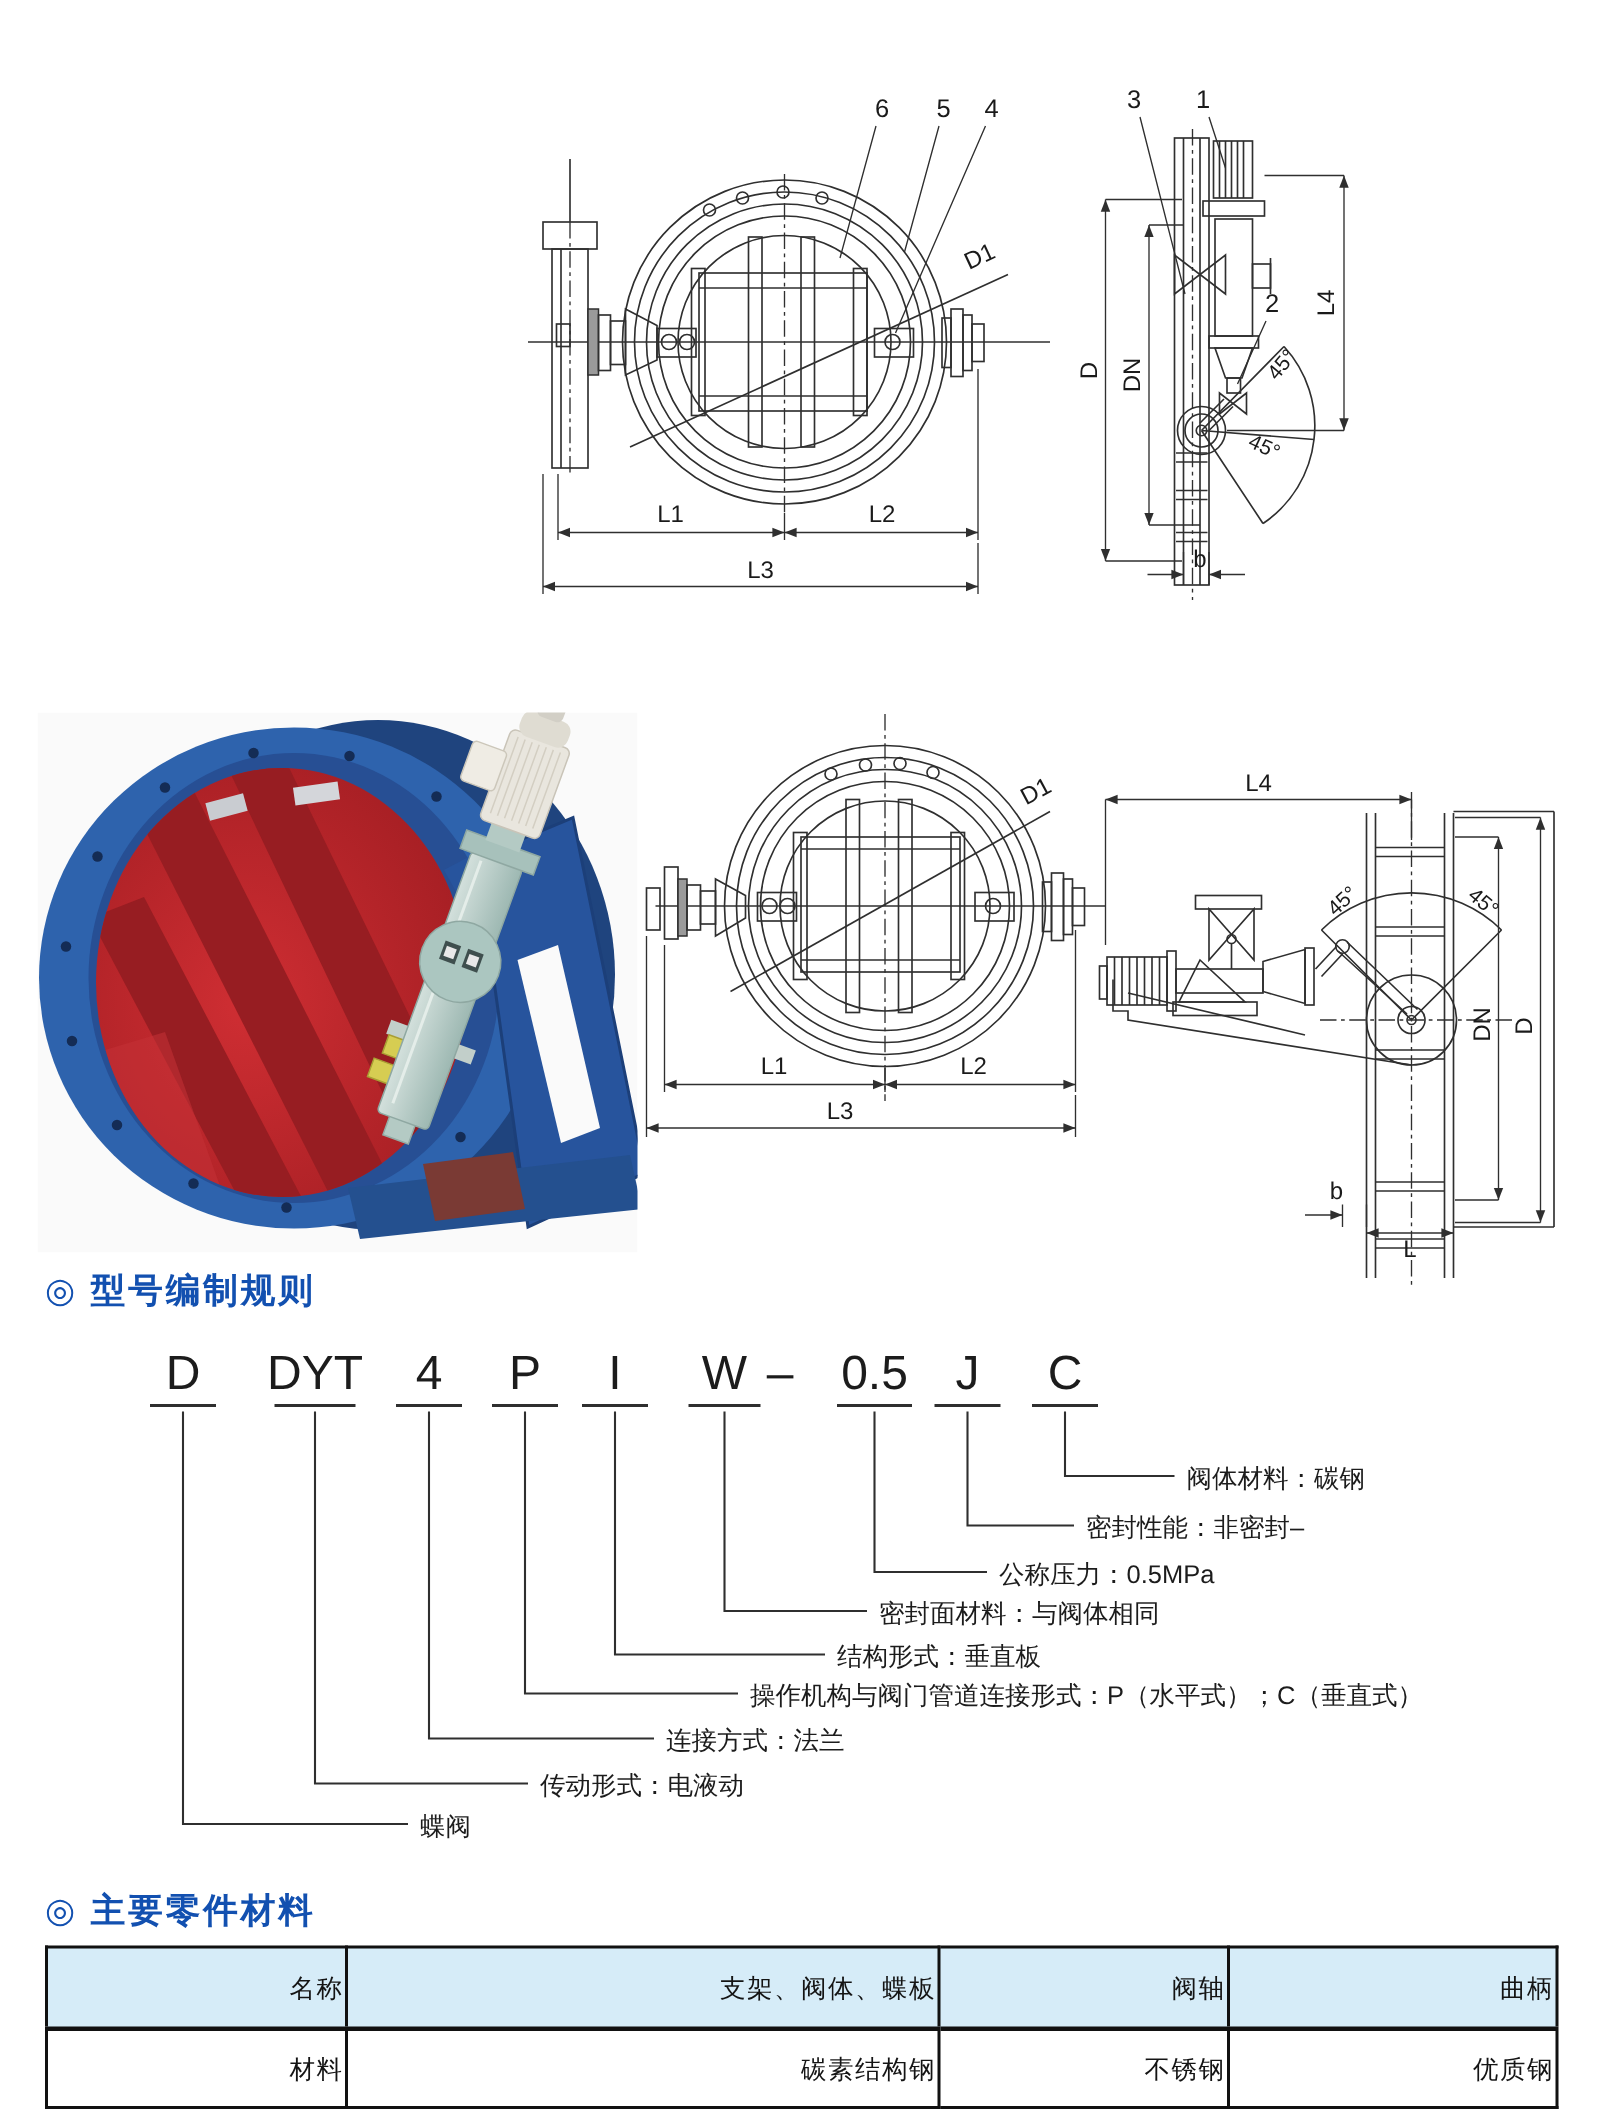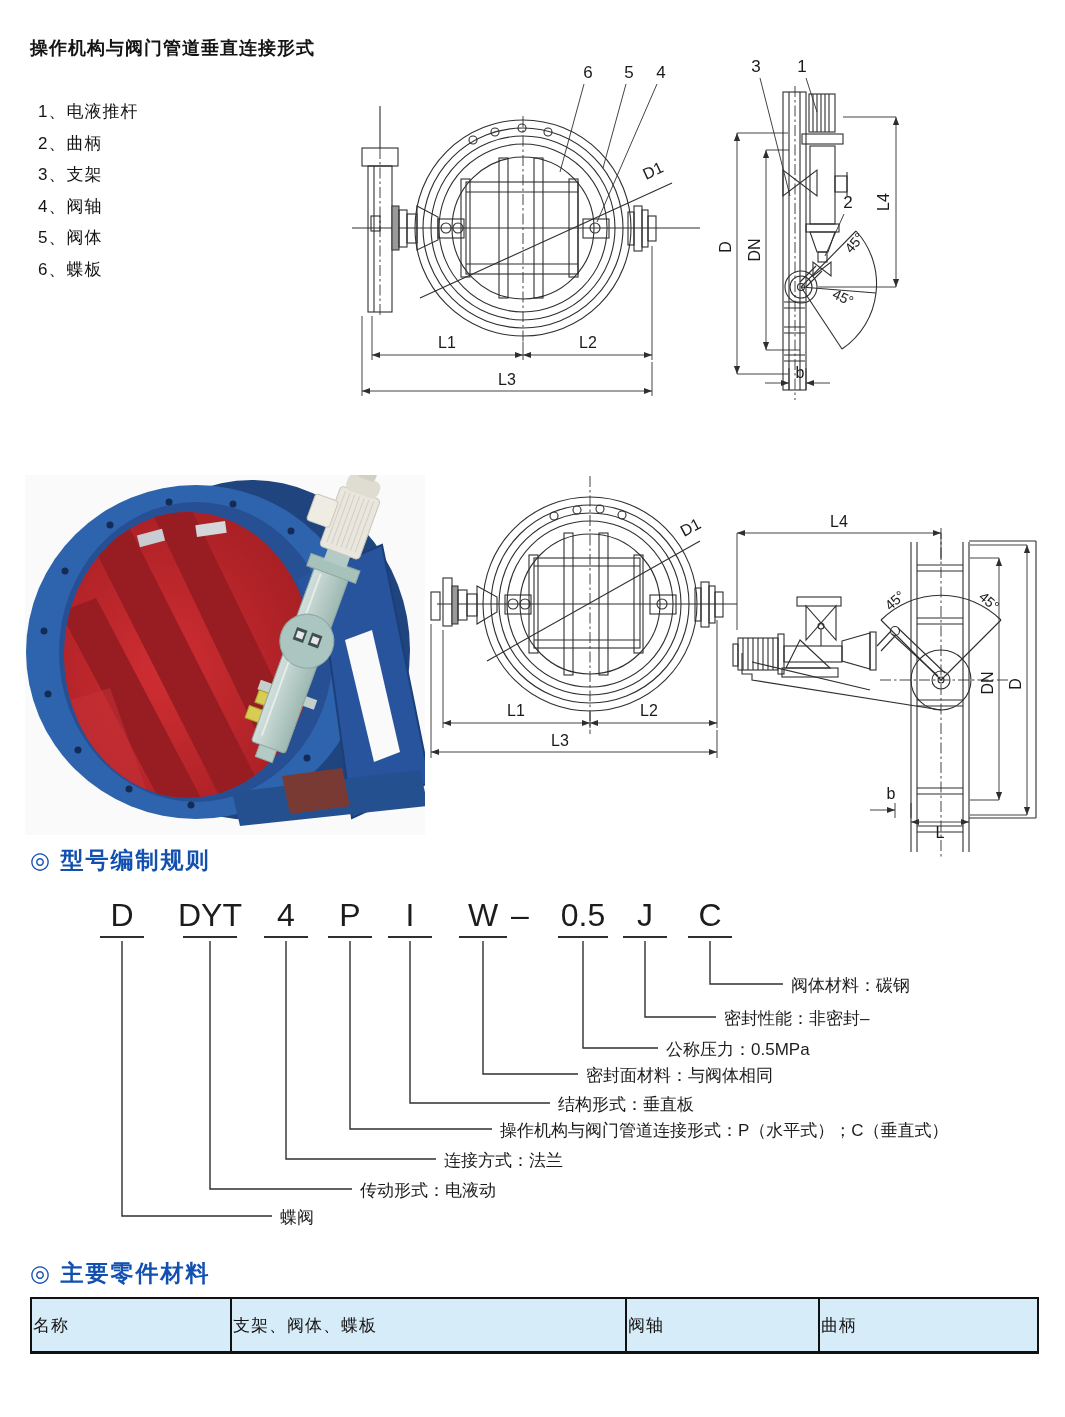--- a/index.html
+++ b/index.html
@@ -12,39 +12,30 @@
   svg{position:absolute;overflow:hidden;}
   svg text{font-family:"Liberation Sans","DejaVu Sans",sans-serif;fill:#1a1a1a;stroke:none;}
   .lnw, .lnw *{fill:none;stroke:#2f2f2f;stroke-width:1.1;}
   .dim, .dim *{fill:none;stroke:#2f2f2f;stroke-width:0.9;}
   .ctr{stroke-dasharray:11 3 2.5 3;stroke-width:0.9;}
   .fillg{fill:#9a9a9a;stroke:#2f2f2f;stroke-width:1;}
   .t14{font-size:14px;}.t16{font-size:16px;}.t17{font-size:17px;}
   .code-txt{font-size:32px;fill:#1c1c1c;}
   .tree-lbl{font-size:17px;fill:#1c1c1c;}
   .mat-table{position:absolute;left:30px;top:1297px;width:1007px;border-collapse:collapse;table-layout:fixed;}
-  .mat-table td{border:2px solid #111;text-align:left;font-size:17px;color:#141414;letter-spacing:1px;}
+  .mat-table td{border:2px solid #111;text-align:right;font-size:17px;color:#141414;letter-spacing:1px;}
   .mat-table tr.hdr td{background:#d6ecf8;height:50px;border-bottom-width:3px;}
   .mat-table tr.dat td{height:48px;background:#fff;}
 </style>
 </head>
 <body>
 
 <div class="page">
 
-  <div class="abs sec-title" style="left:30px;top:36px">操作机构与阀门管道垂直连接形式</div>
-
-  <div class="abs parts-list" style="left:38px;top:96px">
-    <div>1、电液推杆</div>
-    <div>2、曲柄</div>
-    <div>3、支架</div>
-    <div>4、阀轴</div>
-    <div>5、阀体</div>
-    <div>6、蝶板</div>
-  </div>
+
 
   <svg style="left:345px;top:55px" width="360" height="350" viewBox="345 55 360 350">
     <defs>
       <marker id="arA" viewBox="0 0 10 10" refX="9" refY="5" markerWidth="10" markerHeight="10" orient="auto-start-reverse">
         <path d="M0,1.5 L9,5 L0,8.5 z" fill="#2f2f2f"></path>
       </marker>
     </defs>
     <g class="lnw">
       <circle cx="523" cy="228" r="108"></circle>
         <circle cx="523" cy="228" r="100"></circle>
@@ -388,16 +379,22 @@
         <col style="width:193px">
         <col style="width:219px">
       </colgroup>
     <tbody>
         <tr class="hdr">
       <td>名称</td>
       <td>支架、阀体、蝶板</td>
       <td>阀轴</td>
       <td>曲柄</td>
     </tr>
+    <tr class="dat">
+      <td>材料</td>
+      <td>碳素结构钢</td>
+      <td>不锈钢</td>
+      <td>优质钢</td>
+    </tr>
   </tbody>
     </table>
 
 </div>
 
 </body></html>

